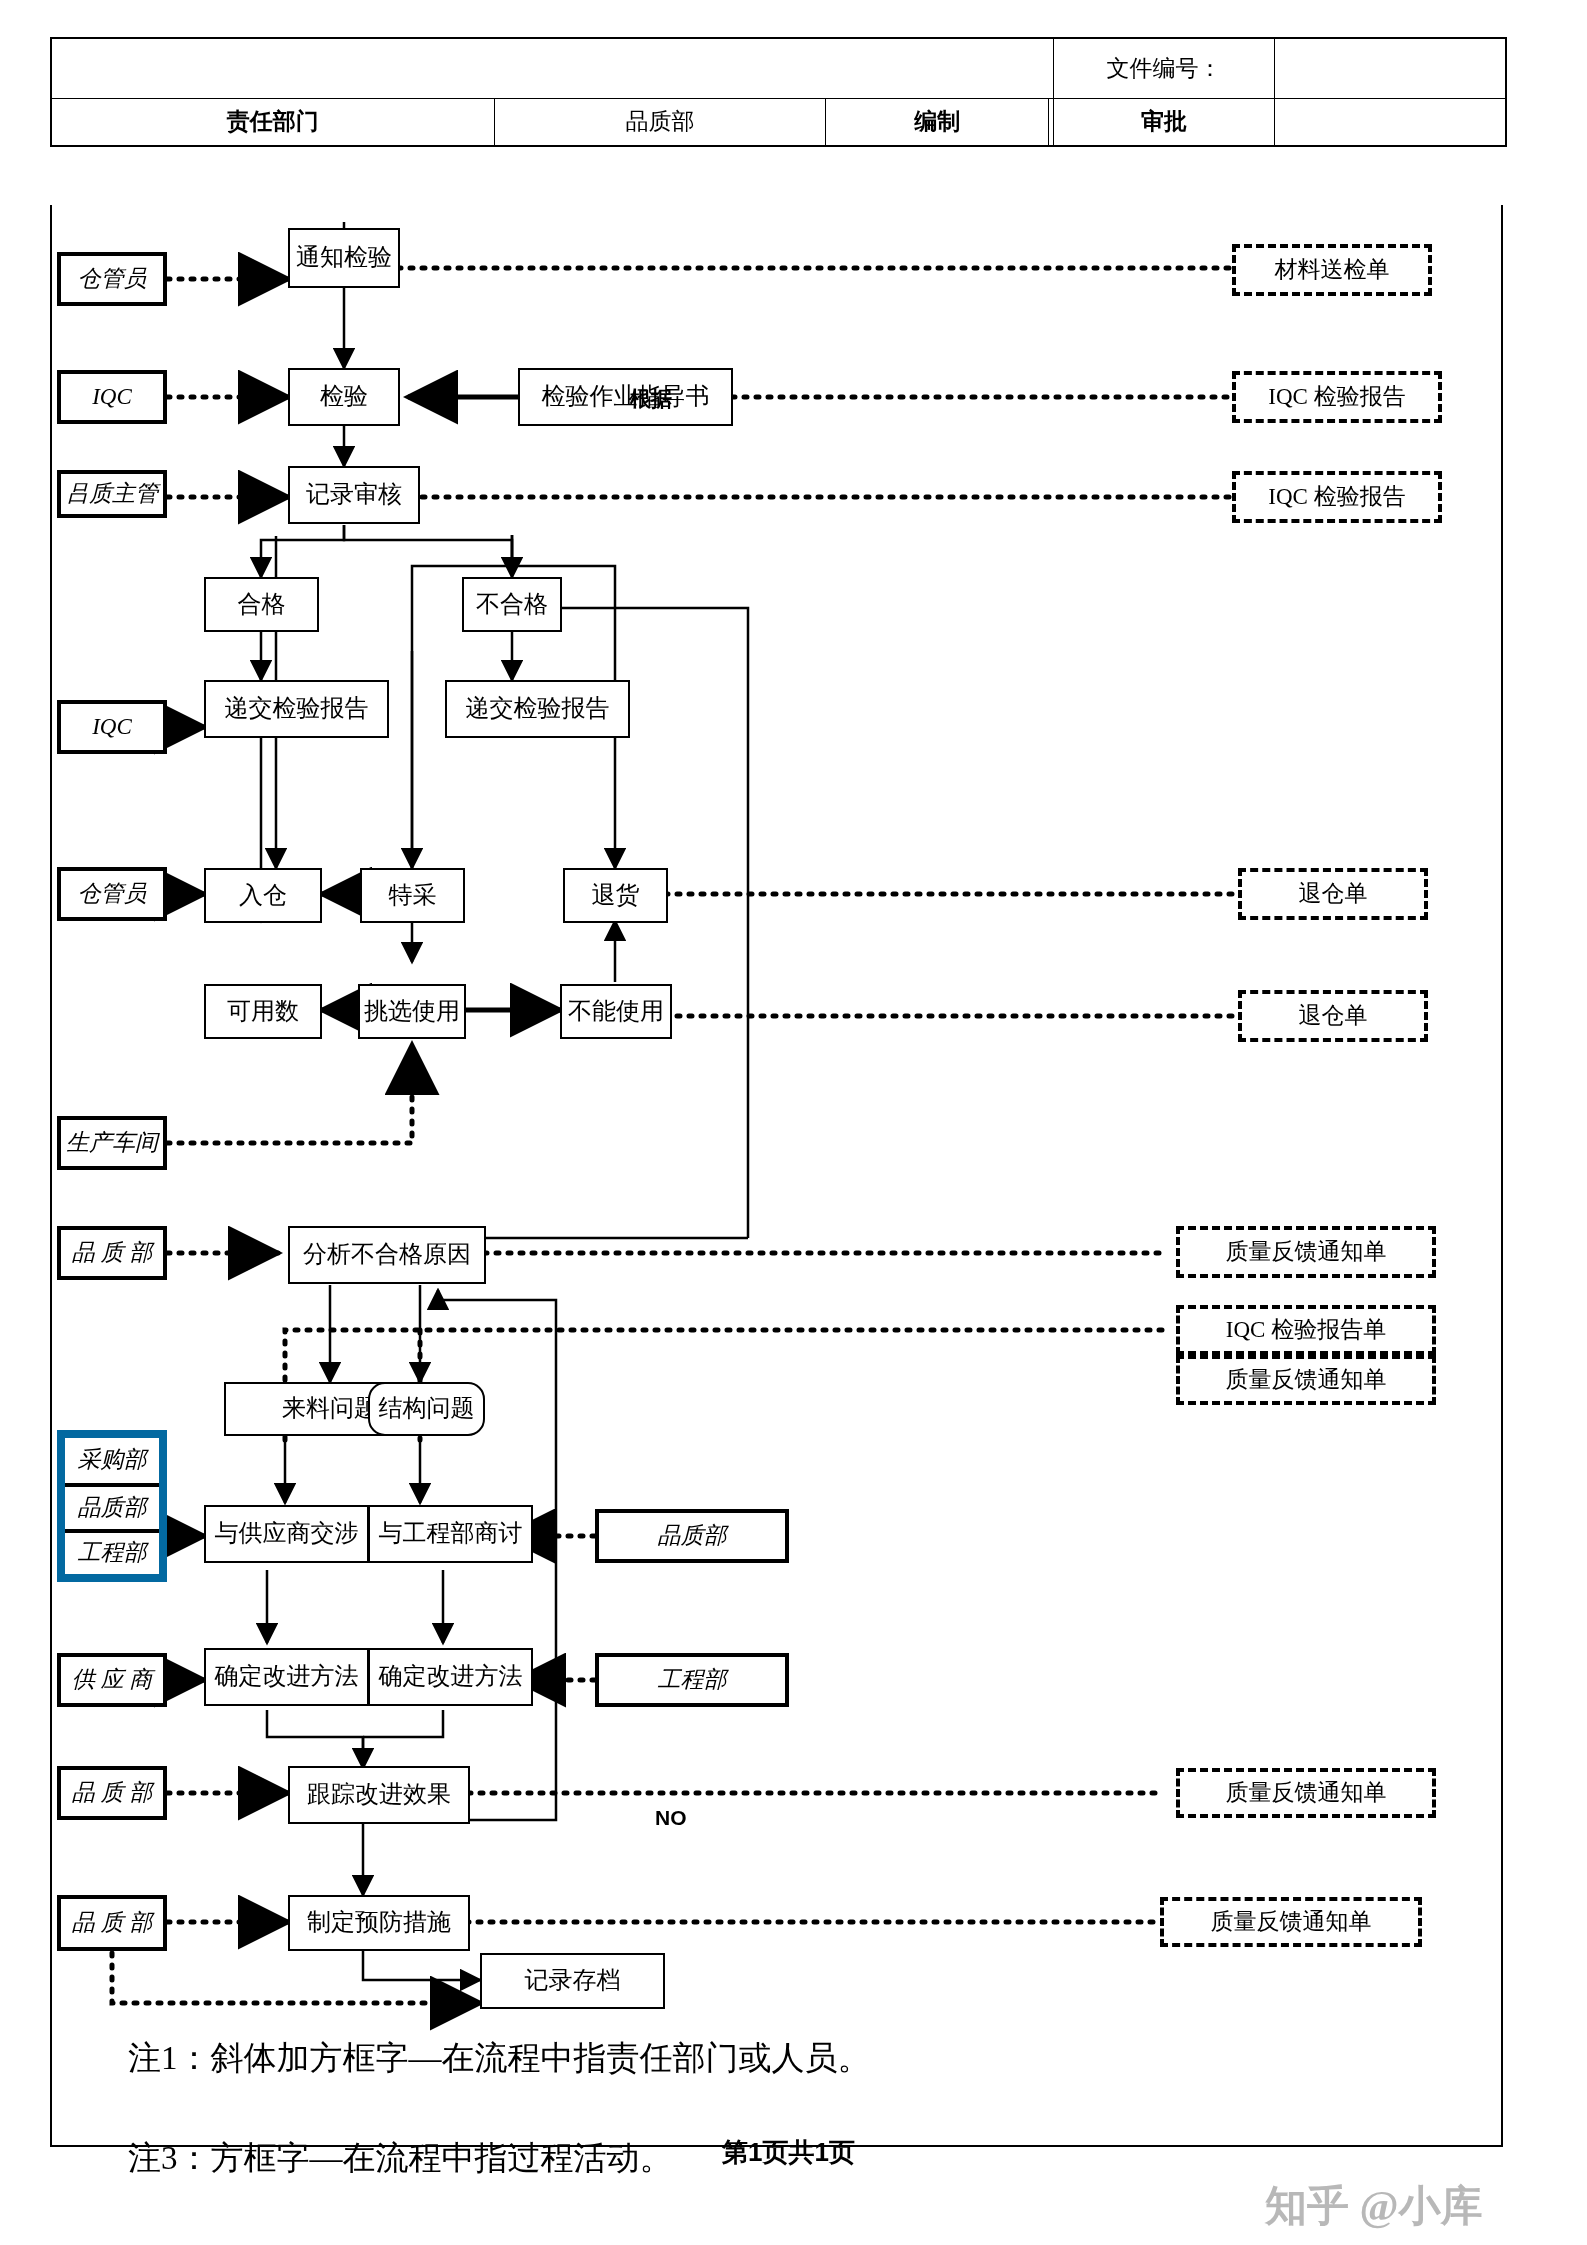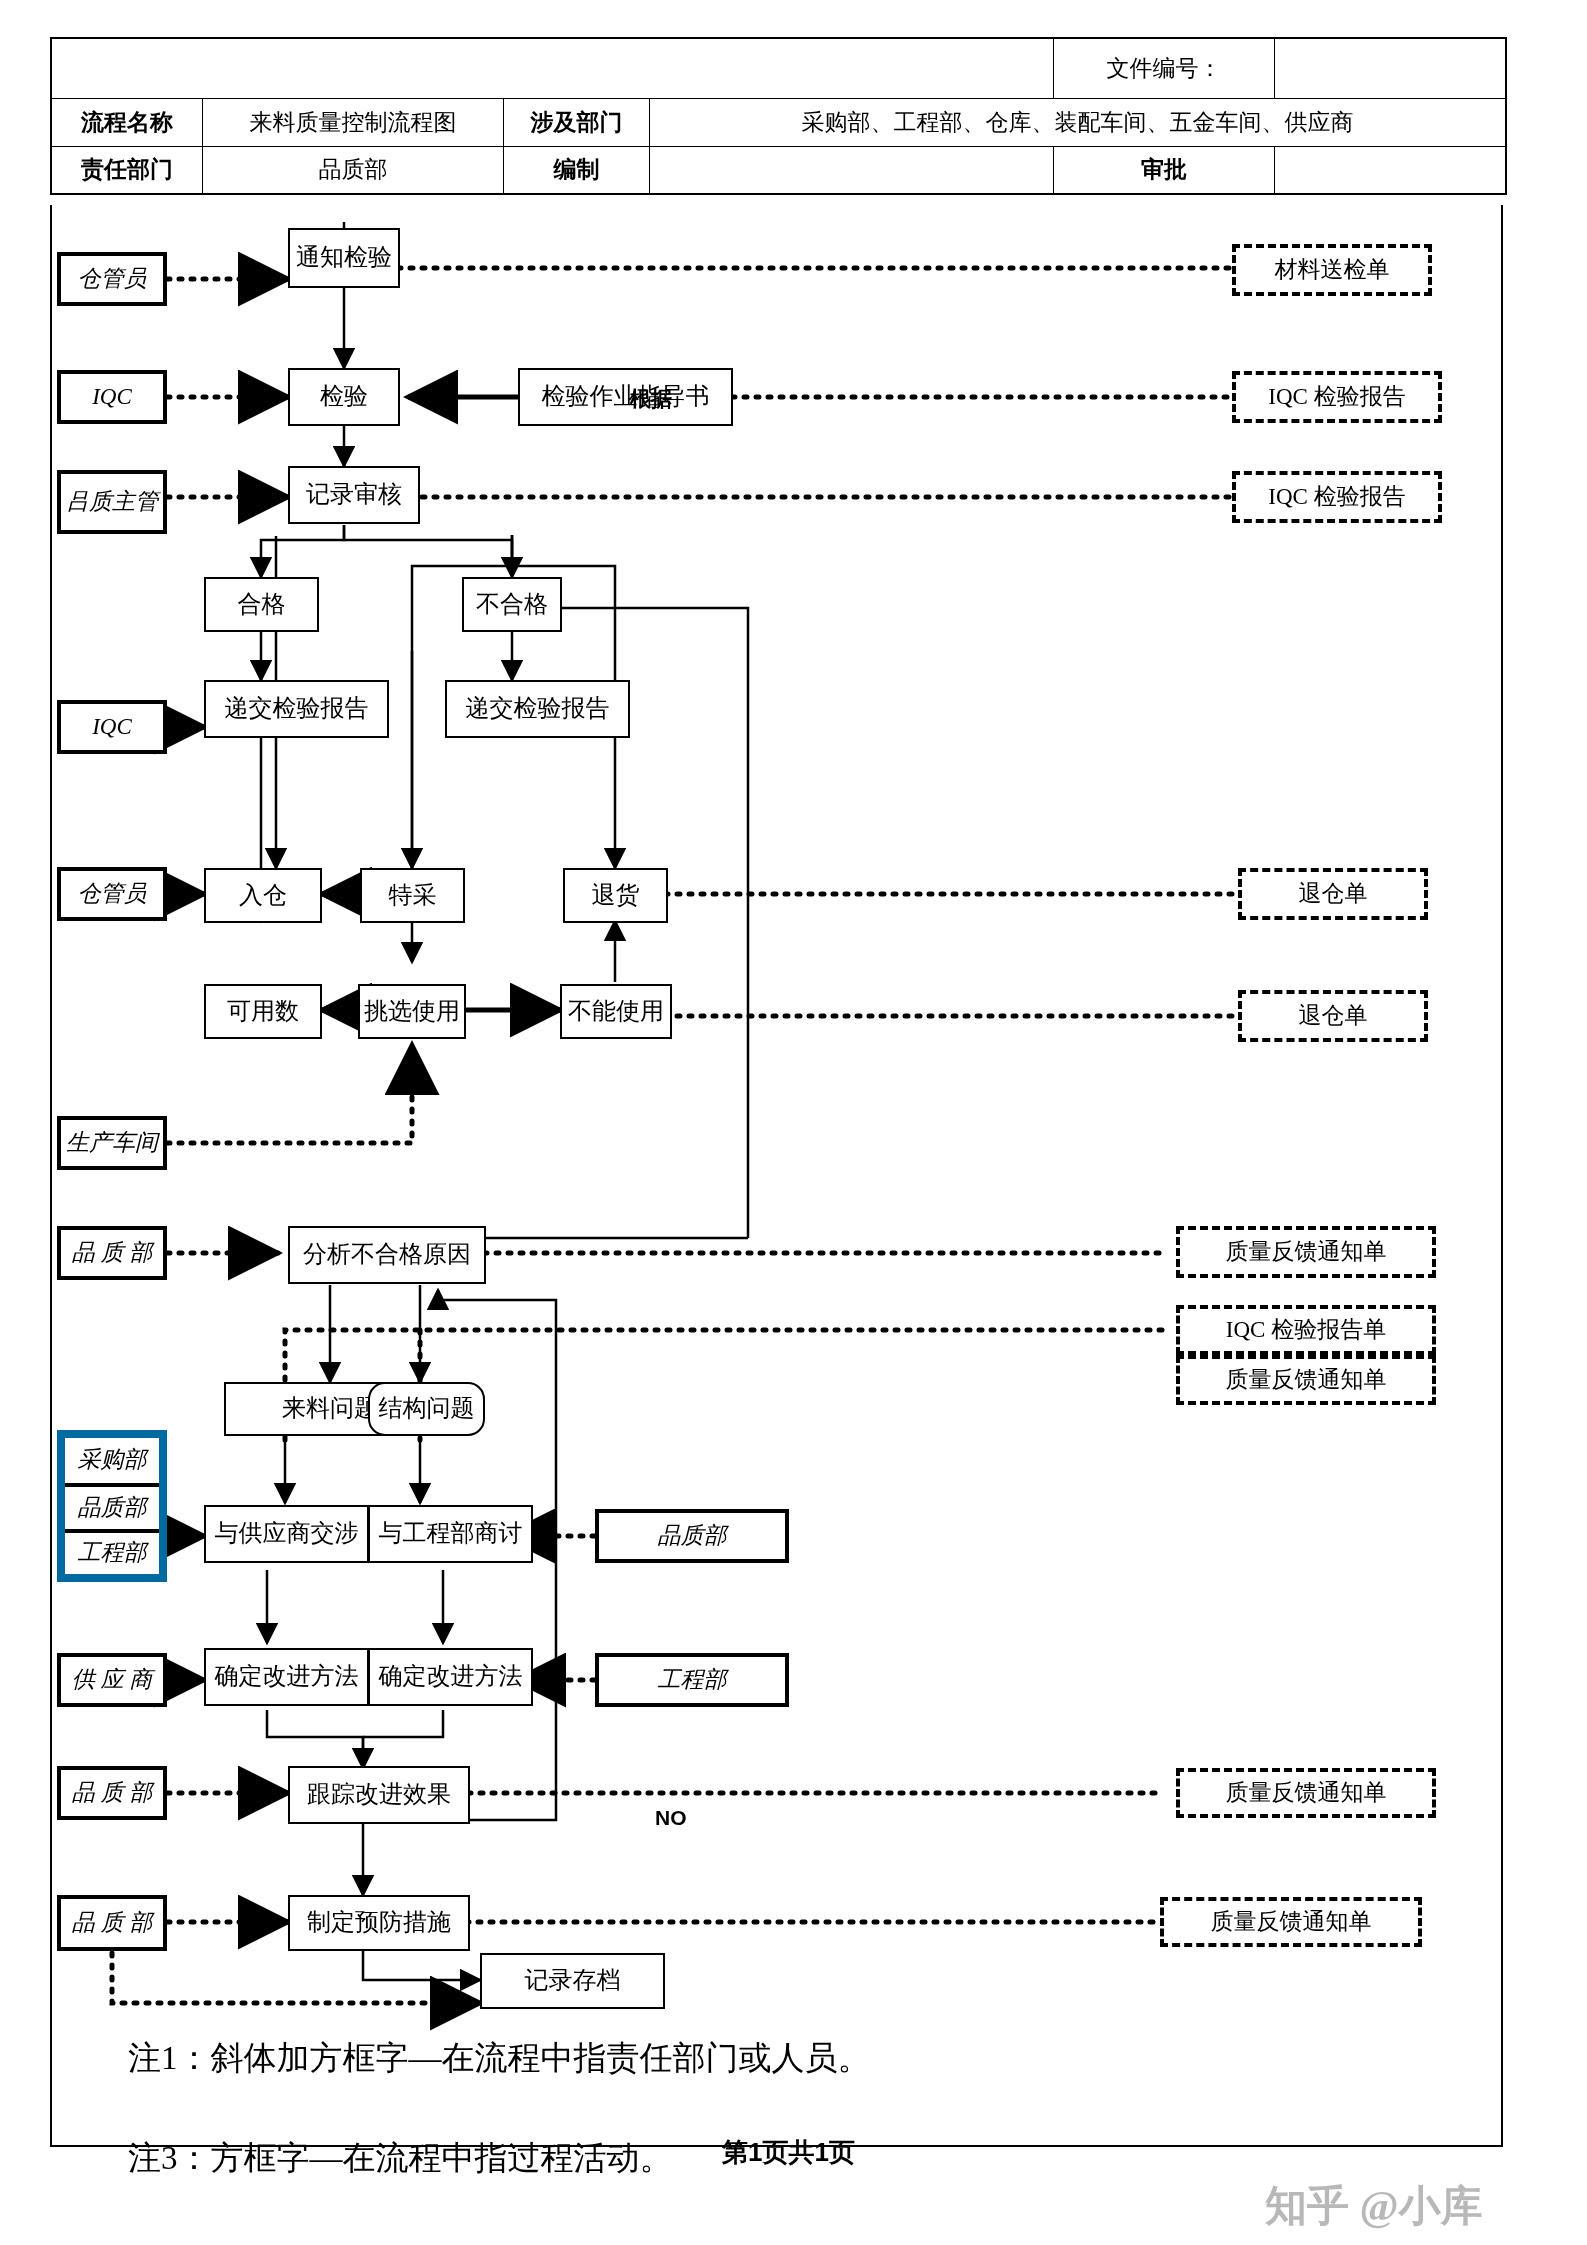--- a/index.html
+++ b/index.html
@@ -41,26 +41,20 @@
 <body>
 
 <div id="page">
 
   <table id="hdr">
     <tbody>
         <tr class="r1">
       <td colspan="4"></td>
       <td style="width:220px" class="val">文件编号：</td>
       <td style="width:230px" class="val"></td>
-    </tr>
-    <tr class="r2">
-      <td style="width:150px" class="lbl">流程名称</td>
-      <td style="width:300px" class="val">来料质量控制流程图</td>
-      <td style="width:145px" class="lbl">涉及部门</td>
-      <td colspan="3" class="val" style="text-align:center">采购部、工程部、仓库、装配车间、五金车间、供应商</td>
     </tr>
     <tr class="r3">
       <td class="lbl">责任部门</td>
       <td class="val">品质部</td>
       <td class="lbl">编制</td>
       <td class="val"></td>
       <td class="lbl">审批</td>
       <td class="val"></td>
     </tr>
   </tbody>
@@ -184,21 +178,21 @@
       <line x1="363" y1="1823" x2="363" y2="1895" stroke-width="2.5" marker-end="url(#ah)"></line>
 
       <path d="M363,1949 L363,1980 L480,1980" stroke-width="2.5" marker-end="url(#ah)"></path>
 
       <path d="M112,1953 L112,2003 L480,2003" stroke-width="5" stroke-dasharray="3,9" stroke-linecap="round" marker-end="url(#ahf)"></path>
     </g>
   </svg>
 
   <div class="node actor" style="left:57px;top:252px;width:110px;height:54px;">仓管员</div>
   <div class="node actor" style="left:57px;top:370px;width:110px;height:54px;">IQC</div>
-  <div class="node actor" style="left:57px;top:470px;width:110px;height:64px;">吕质主管</div>
+  <div class="node actor" style="left:57px;top:470px;width:110px;height:48px;">吕质主管</div>
   <div class="node actor" style="left:57px;top:700px;width:110px;height:54px;">IQC</div>
   <div class="node actor" style="left:57px;top:867px;width:110px;height:54px;">仓管员</div>
   <div class="node actor" style="left:57px;top:1116px;width:110px;height:54px;">生产车间</div>
   <div class="node actor" style="left:57px;top:1226px;width:110px;height:54px;">品 质 部</div>
 
   <div class="node stack" style="left:57px;top:1430px;width:110px;height:152px;">
     <div>采购部</div>
     <div>品质部</div>
     <div>工程部</div>
   </div>

